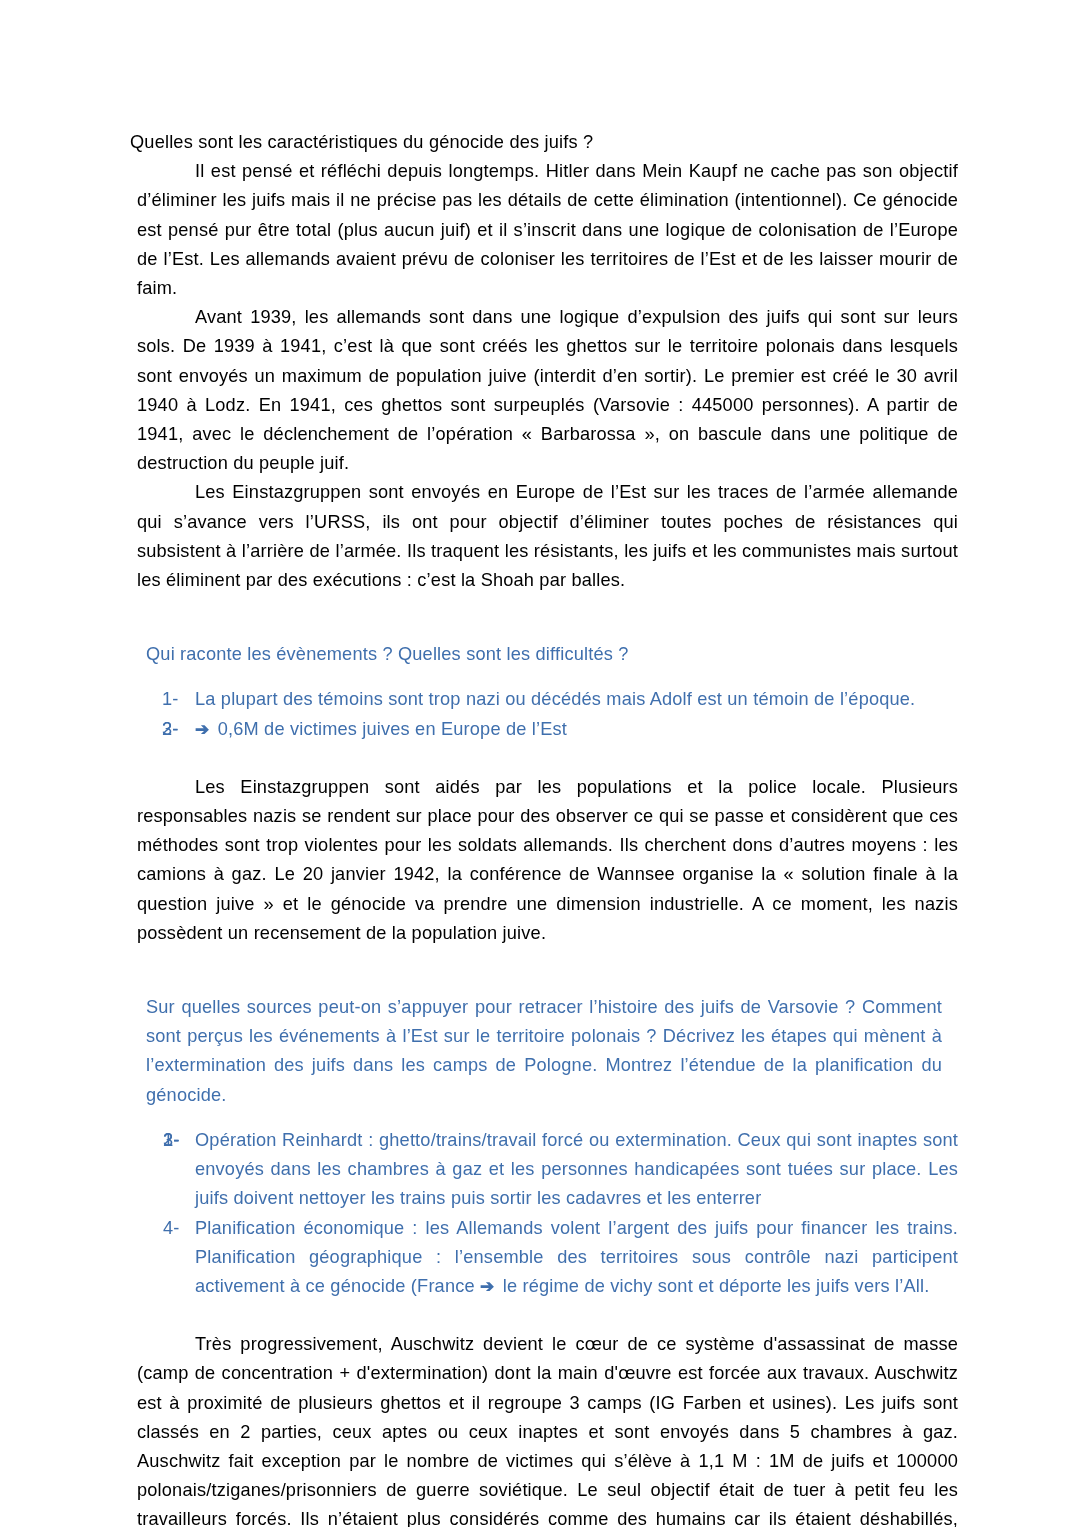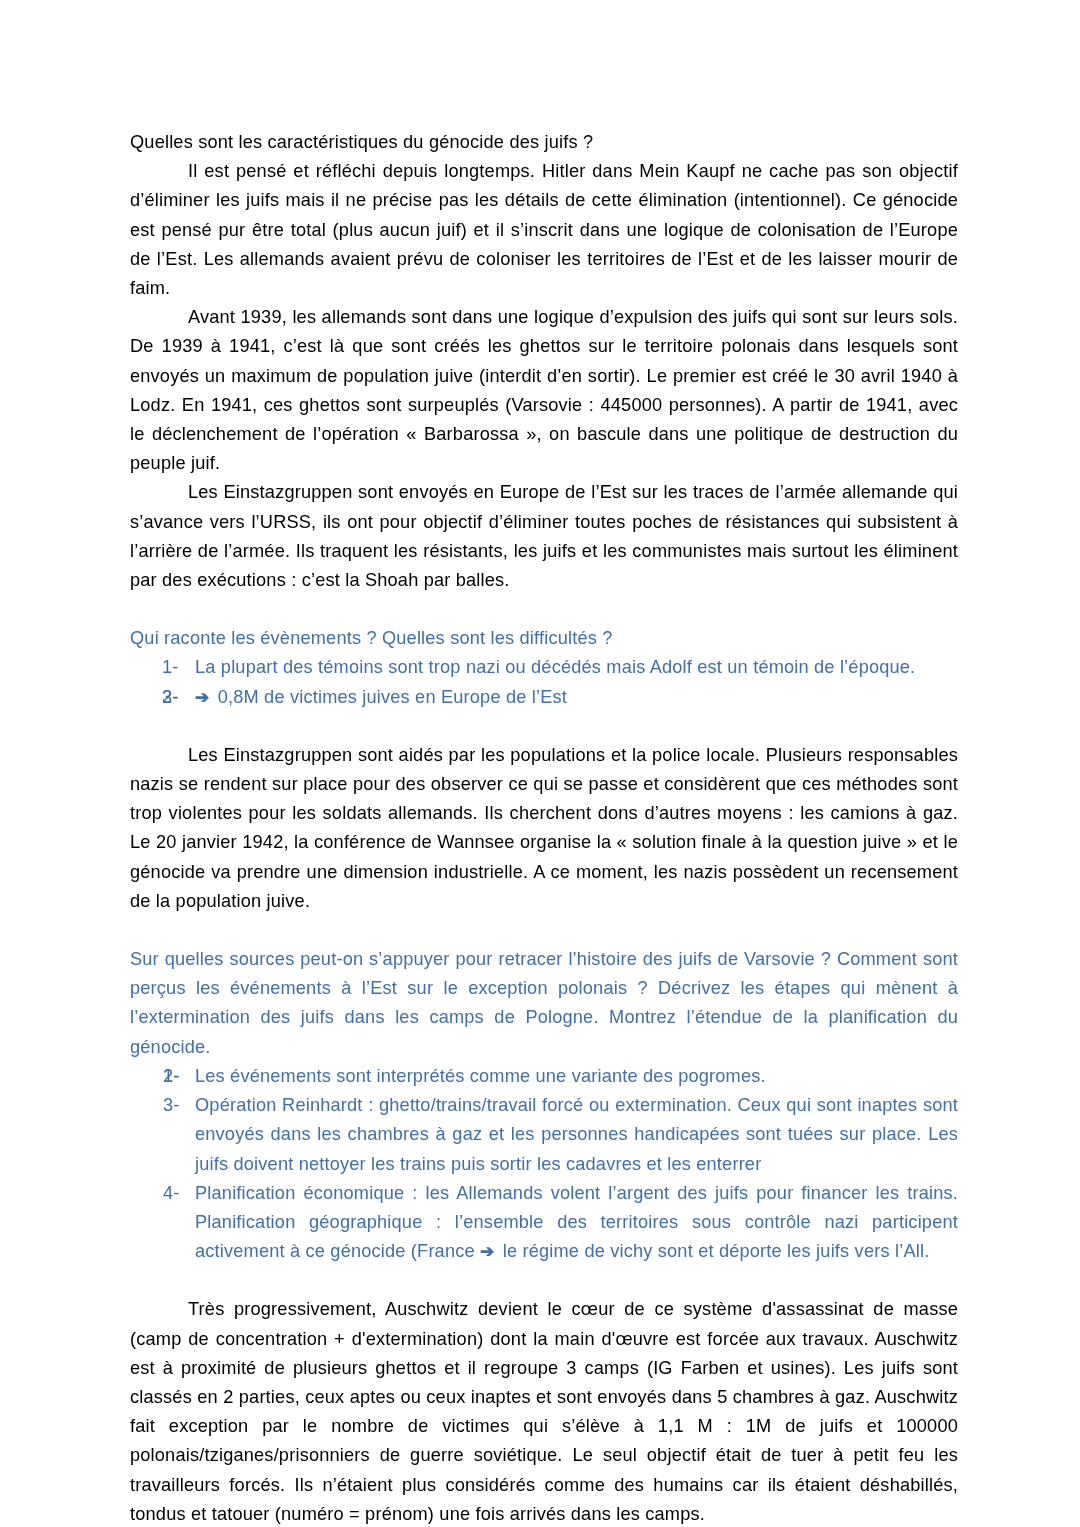--- a/index.html
+++ b/index.html
@@ -29,23 +29,24 @@
     margin: 0;
     font-size: 18.2px;
     line-height: 29.2px;
     text-align: justify;
     text-justify: inter-word;
     color: #000000;
     letter-spacing: 0.01em;
   }
   p.para.indent {
     text-indent: 58px;
+    margin-left: 7px;
   }
   p.blue {
-    margin: 0;
+    margin: 16px;
     font-size: 18.2px;
     line-height: 29.2px;
     color: #3f6fad;
     text-align: justify;
     text-justify: inter-word;
     letter-spacing: 0.01em;
   }
   p.blue.noj {
     text-align: left;
   }
@@ -104,39 +105,38 @@
       <li class="noj">
         <span class="marker">1-</span>
         <span>La plupart des témoins sont trop nazi ou décédés mais Adolf est un témoin de l’époque.</span>
       </li>
       <li>
         <span class="marker">2-</span>
       </li>
       <li class="noj">
         <span class="marker">3-</span>
         <span class="arrow">➔</span>
-        <span>0,8M de victimes juives en Europe de l’Est</span>
+        <span>0,6M de victimes juives en Europe de l’Est</span>
       </li>
     </ol>
 
     <div class="gap-sm"></div>
 
     <p class="para indent">Les Einstazgruppen sont aidés par les populations et la police locale. Plusieurs responsables nazis se rendent sur place pour des observer ce qui se passe et considèrent que ces méthodes sont trop violentes pour les soldats allemands. Ils cherchent dons d’autres moyens : les camions à gaz. Le 20 janvier 1942, la conférence de Wannsee organise la « solution finale à la question juive » et le génocide va prendre une dimension industrielle. A ce moment, les nazis possèdent un recensement de la population juive.</p>
 
     <div class="gap-sm"></div>
 
-    <p class="blue">Sur quelles sources peut-on s’appuyer pour retracer l’histoire des juifs de Varsovie ? Comment sont perçus les événements à l’Est sur le exception polonais ? Décrivez les étapes qui mènent à l’extermination des juifs dans les camps de Pologne. Montrez l’étendue de la planification du génocide.</p>
+    <p class="blue">Sur quelles sources peut-on s’appuyer pour retracer l’histoire des juifs de Varsovie ? Comment sont perçus les événements à l’Est sur le territoire polonais ? Décrivez les étapes qui mènent à l’extermination des juifs dans les camps de Pologne. Montrez l’étendue de la planification du génocide.</p>
 
     <ol class="numlist deep">
       <li>
         <span class="marker">1-</span>
       </li>
       <li class="noj">
         <span class="marker">2-</span>
-        <span>Les événements sont interprétés comme une variante des pogromes.</span>
       </li>
       <li>
         <span class="marker">3-</span>
         <span>Opération Reinhardt : ghetto/trains/travail forcé ou extermination. Ceux qui sont inaptes sont envoyés dans les chambres à gaz et les personnes handicapées sont tuées sur place. Les juifs doivent nettoyer les trains puis sortir les cadavres et les enterrer</span>
       </li>
       <li>
         <span class="marker">4-</span>
         <span>Planification économique : les Allemands volent l’argent des juifs pour financer les trains. Planification géographique : l’ensemble des territoires sous contrôle nazi participent activement à ce génocide (France </span><span class="arrow">➔</span><span> le régime de vichy sont et déporte les juifs vers l’All.</span>
       </li>
     </ol>

